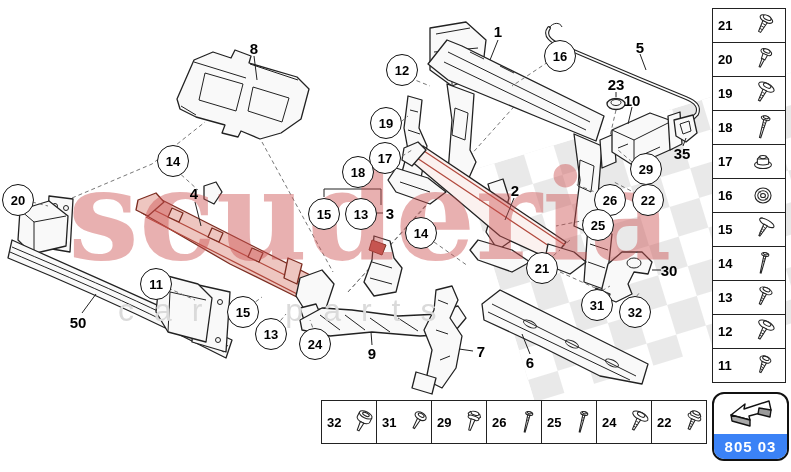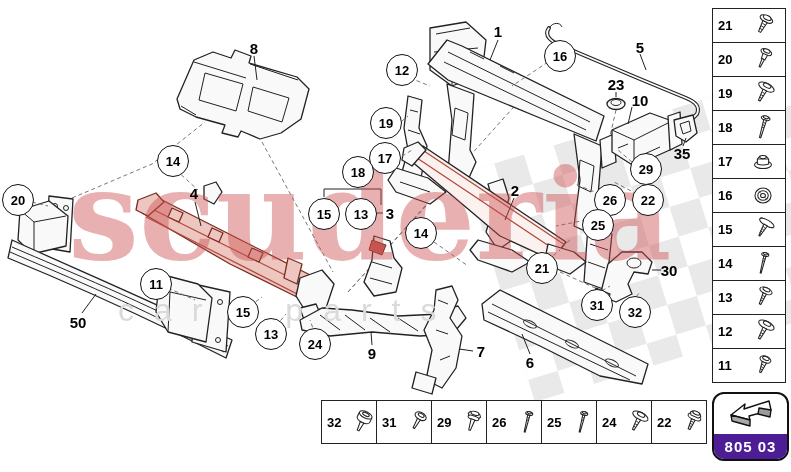--- a/index.html
+++ b/index.html
@@ -48,21 +48,21 @@
   .bottomrow{position:absolute;left:321px;top:400px;display:flex;border:1px solid #222;background:#fff;z-index:6;}
   .bcell{width:54px;height:42px;display:flex;align-items:center;border-left:1px solid #222;}
   .bcell:first-child{border-left:none;}
   .bcell .num{font-weight:bold;font-size:13px;padding-left:5px;width:21px;color:#000;}
   .bcell .fic{flex:1;display:flex;justify-content:center;align-items:center;}
 
   
   .partcode{position:absolute;left:712px;top:392px;width:73px;height:65px;border:2px solid #111;
             border-radius:12px;overflow:hidden;background:#fff;z-index:6;display:flex;flex-direction:column;}
   .pc-top{flex:1;display:flex;align-items:center;justify-content:center;}
-  .pc-label{height:25px;background:#4c1d95;color:#fff;font-weight:bold;font-size:15px;
+  .pc-label{height:25px;background:#3b82f6;color:#fff;font-weight:bold;font-size:15px;
             display:flex;align-items:center;justify-content:center;letter-spacing:1px;}
 </style>
 </head>
 <body>
 
 <div id="stage">
 
   <div class="checker"></div>
   <div class="wm-brand">scuderia</div>
   <div class="wm-sub">car parts</div>
@@ -262,21 +262,21 @@
       <div class="callout" style="left: 610px; top: 200px;">26</div>
       <div class="callout" style="left: 648px; top: 200px;">22</div>
       <div class="callout" style="left: 598px; top: 225px;">25</div>
       <div class="callout" style="left: 542px; top: 268px;">21</div>
       <div class="callout" style="left: 597px; top: 305px;">31</div>
       <div class="callout" style="left: 635px; top: 312px;">32</div>
       <div class="plabel" style="left: 254px; top: 48px;">8</div>
       <div class="plabel" style="left: 498px; top: 31px;">1</div>
       <div class="plabel" style="left: 640px; top: 47px;">5</div>
       <div class="plabel" style="left: 616px; top: 84px;">23</div>
-      <div class="plabel" style="left: 632px; top: 100px; margin-left: 8px;">10</div>
+      <div class="plabel" style="left: 632px; top: 100px;">10</div>
       <div class="plabel" style="left: 682px; top: 153px;">35</div>
       <div class="plabel" style="left: 194px; top: 193px;">4</div>
       <div class="plabel" style="left: 390px; top: 213px;">3</div>
       <div class="plabel" style="left: 515px; top: 190px;">2</div>
       <div class="plabel" style="left: 669px; top: 270px;">30</div>
       <div class="plabel" style="left: 78px; top: 322px;">50</div>
       <div class="plabel" style="left: 372px; top: 353px;">9</div>
       <div class="plabel" style="left: 481px; top: 351px;">7</div>
       <div class="plabel" style="left: 530px; top: 362px;">6</div>
     </div>

